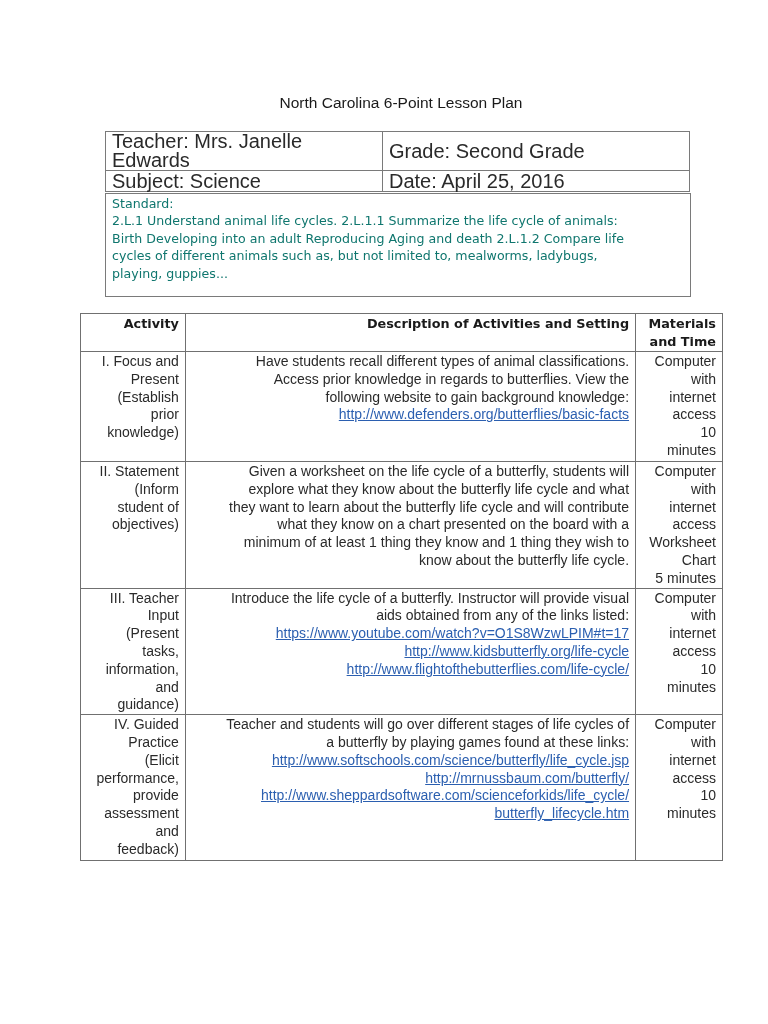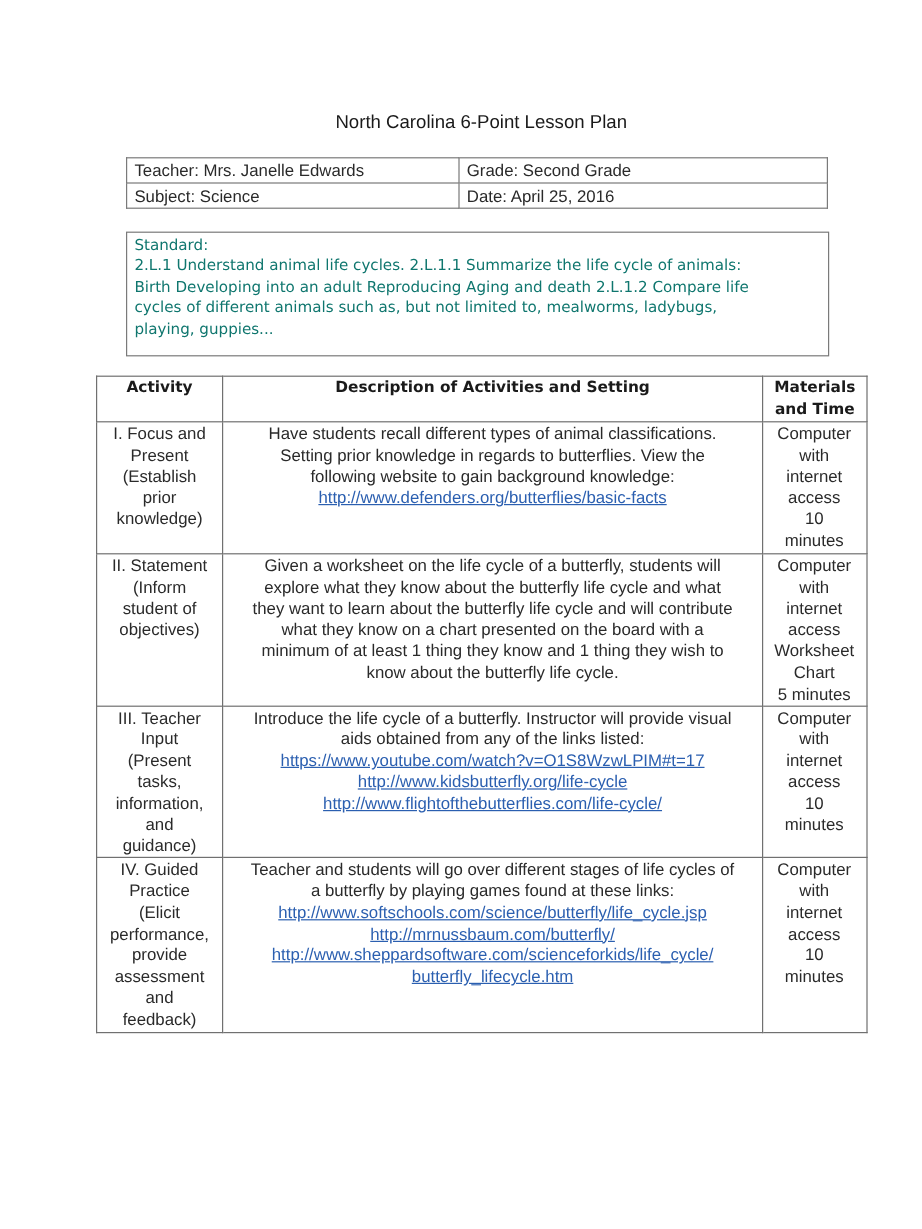--- a/index.html
+++ b/index.html
@@ -1,23 +1,23 @@
 <!DOCTYPE html>
 <html><head>
   <meta charset="utf-8">
   <style>
     html, body { margin: 0; padding: 0; background: #ffffff; }
     body { width: 768px; height: 1024px; position: relative; overflow: hidden; color: #222; font-family: "Liberation Sans", sans-serif; }
     .title { position: absolute; top: 94px; left: 0; width: 802px; text-align: center; font-size: 15.5px; color: #1a1a1a; }
-    .info { position: absolute; left: 105px; top: 131px; width: 585px; border-collapse: collapse; font-size: 14px; }
+    .info { position: absolute; left: 105px; top: 131px; width: 585px; border-collapse: collapse; font-size: 20px; }
     .info td { border: 1px solid #7a7a7a; padding: 0 6px; height: 20px; line-height: 19px; vertical-align: middle; color: #2a2a2a; }
     .info td.left { width: 264px; }
     .standard { position: absolute; left: 105px; top: 193px; width: 572px; height: 100px; border: 1px solid #7a7a7a; padding: 1px 6px; font-family: "DejaVu Sans", sans-serif; font-size: 12.6px; line-height: 17.4px; color: #0f766e; }
     .main { position: absolute; left: 80px; top: 313px; width: 643px; border-collapse: collapse; font-size: 14px; line-height: 17.8px; }
-    .main th, .main td { border: 1px solid #707070; vertical-align: top; text-align: center; padding: 1px 6px 0 6px; color: #2a2a2a; }
+    .main th, .main td { border: 1px solid #707070; vertical-align: top; text-align: right; padding: 1px 6px 0 6px; color: #2a2a2a; }
     .main th { font-weight: bold; font-family: "DejaVu Sans", sans-serif; font-size: 12.8px; line-height: 18px; color: #1a1a1a; height: 35px; }
     .main td.act { width: 92px; }
     .main td.mat { width: 73px; padding-left: 5px; }
     .main col.c1 { width: 105px; }
     .main col.c2 { width: 451px; }
     .main col.c3 { width: 87px; }
     .main tr.r1 td { height: 108px; }
     .main tr.r2 td { height: 124px; }
     .main tr.r3 td { height: 124px; }
     .main tr.r4 td { height: 144px; }
@@ -69,21 +69,21 @@
   <tr class="r1">
     <td class="act">
       <span class="line">I.  Focus and</span>
       <span class="line">Present</span>
       <span class="line">(Establish</span>
       <span class="line">prior</span>
       <span class="line">knowledge)</span>
     </td>
     <td>
       <span class="line">Have students recall different types of animal classifications.</span>
-      <span class="line">Setting prior knowledge in regards to butterflies.  View the</span>
+      <span class="line">Access prior knowledge in regards to butterflies.  View the</span>
       <span class="line">following website to gain background knowledge:</span>
       <a>http://www.defenders.org/butterflies/basic-facts</a>
     </td>
     <td class="mat">
       <span class="line">Computer</span>
       <span class="line">with</span>
       <span class="line">internet</span>
       <span class="line">access</span>
       <span class="line">10</span>
       <span class="line">minutes</span>

